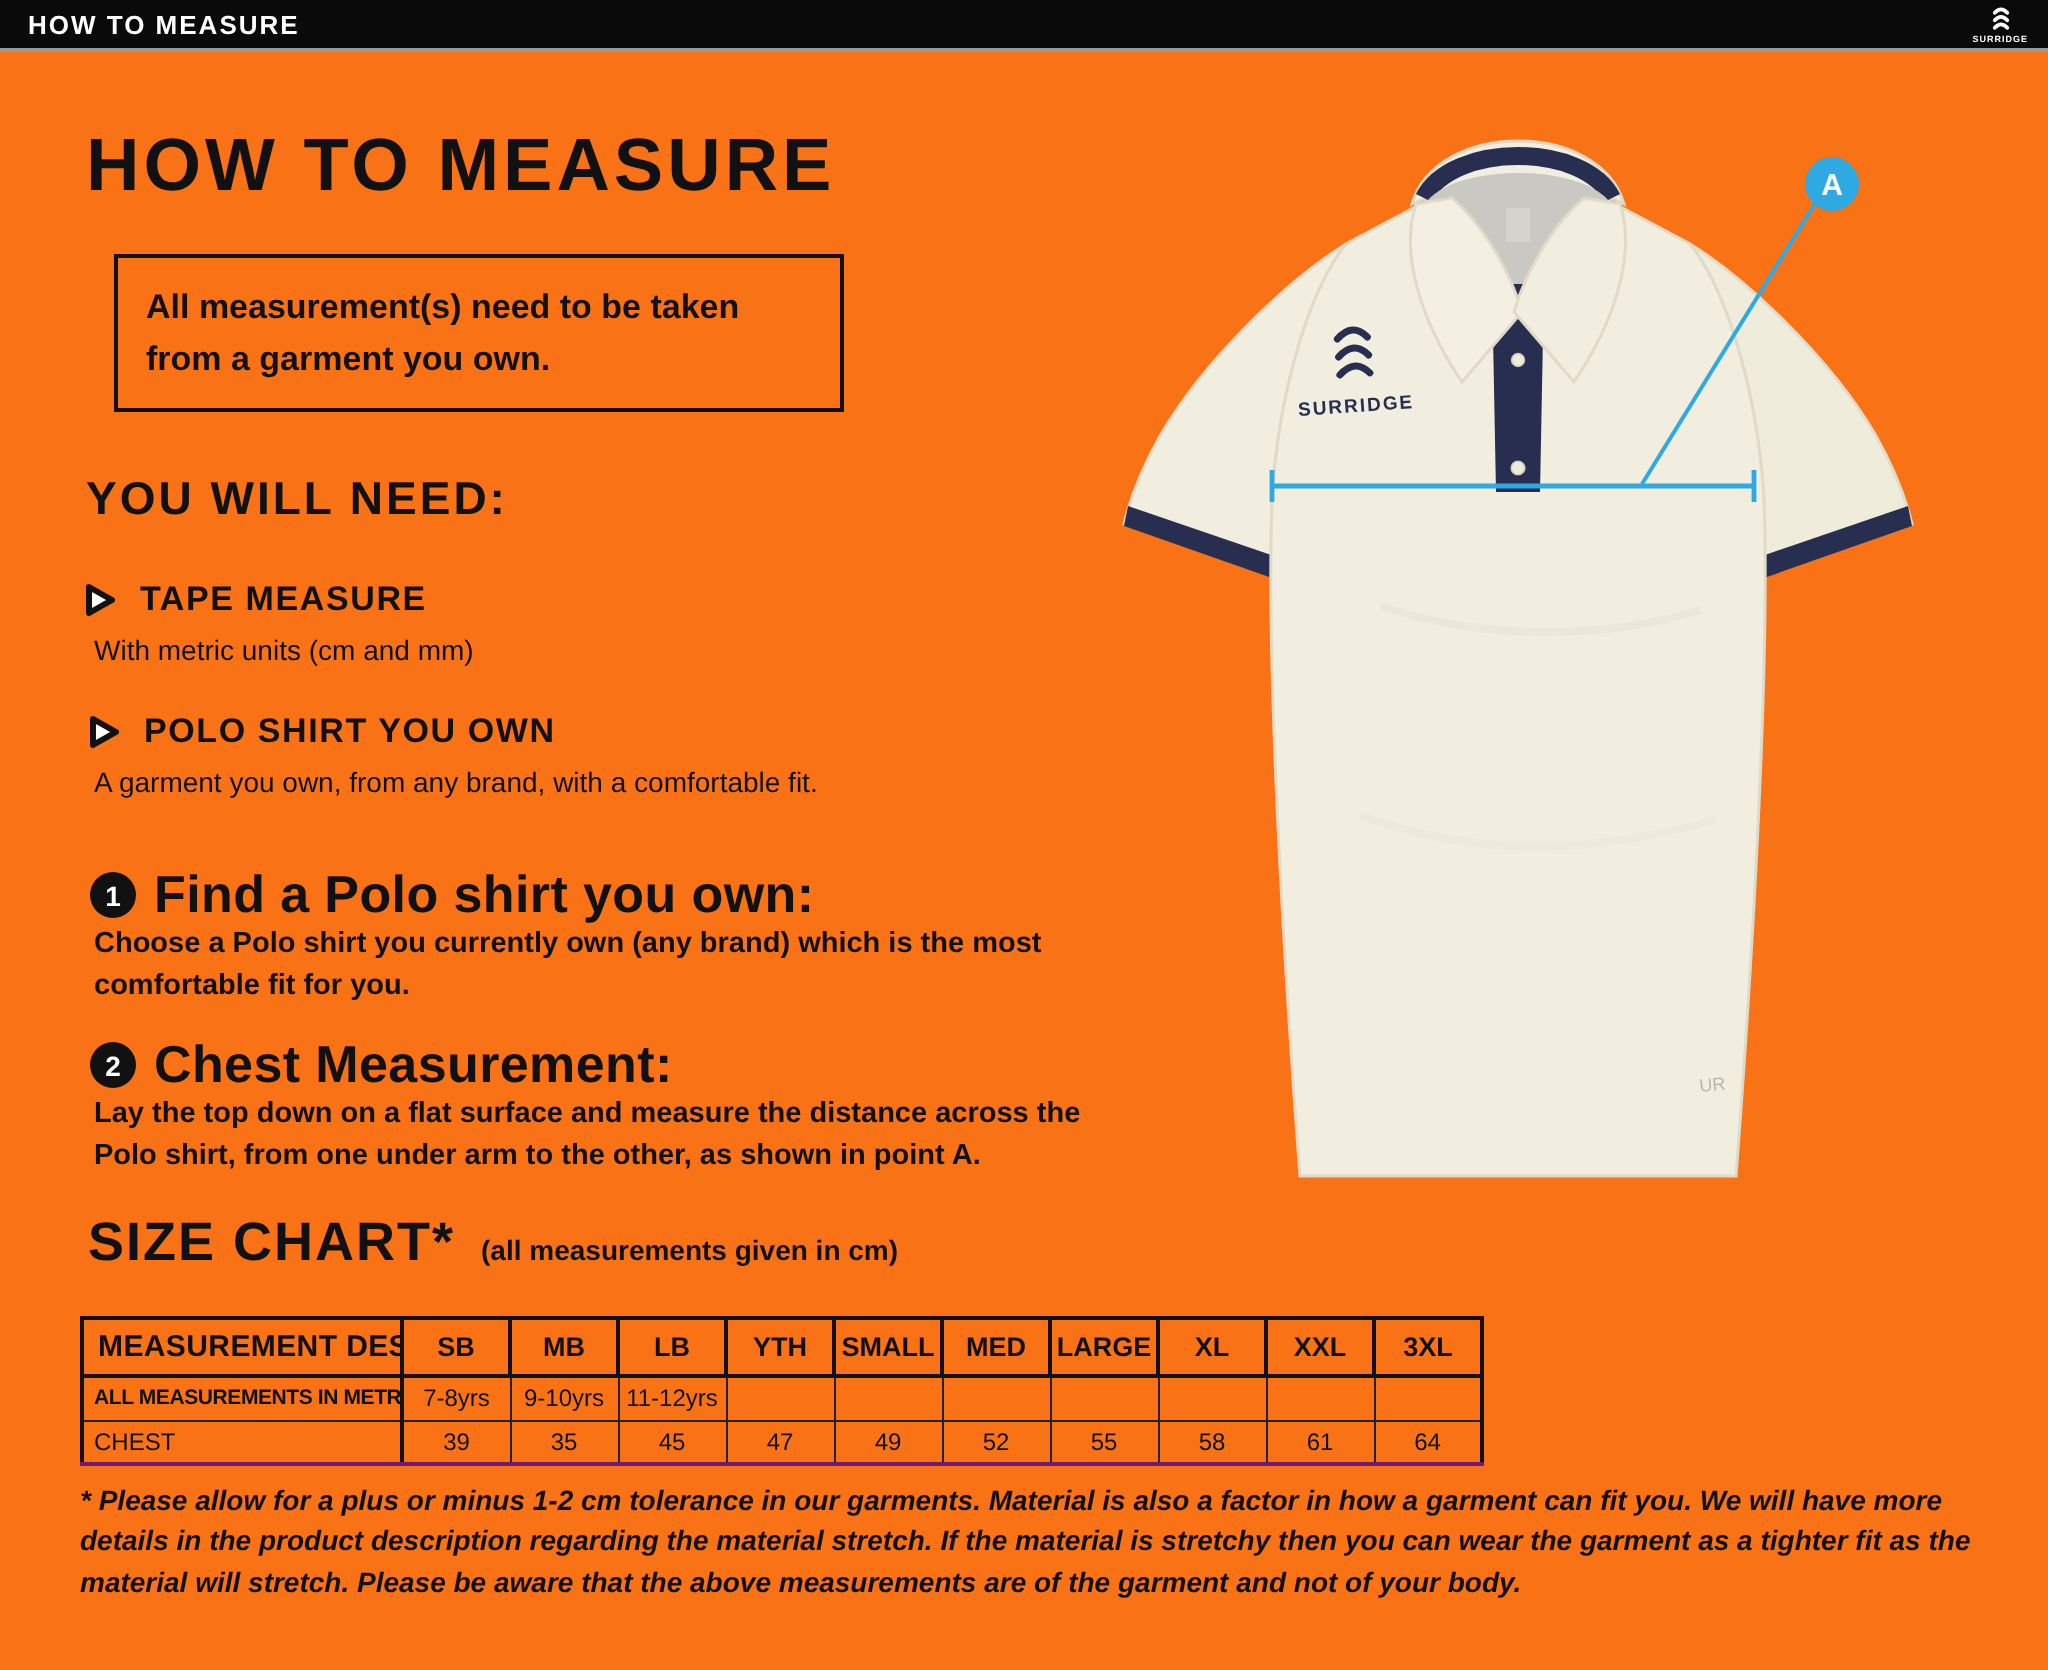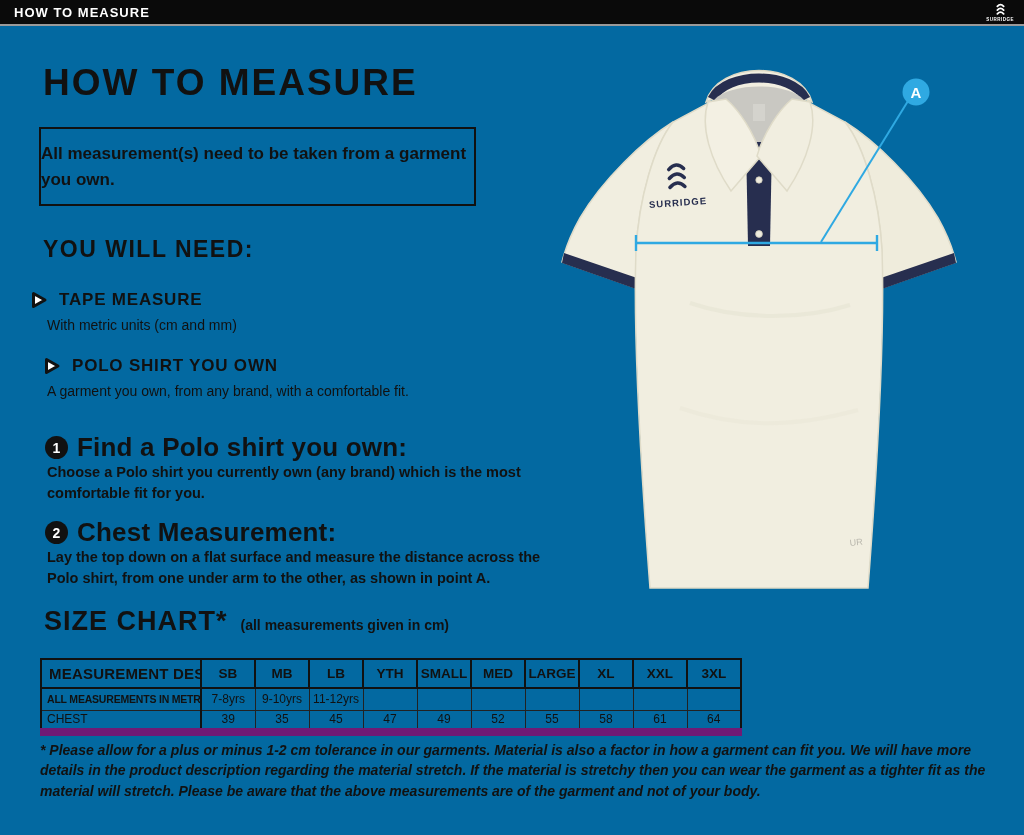--- a/index.html
+++ b/index.html
@@ -1,32 +1,32 @@
 <!DOCTYPE html>
 <html><head>
 <meta charset="utf-8">
 <style>
   * { margin:0; padding:0; box-sizing:border-box; }
   body { background:#fff; font-family:"Liberation Sans", sans-serif; }
-  .canvas { position:relative; width:1024px; height:835px; background:#0369a1; overflow:hidden; }
+  .canvas { position:relative; width:1024px; height:835px; background:#f97316; overflow:hidden; }
 
   
   .topbar { position:absolute; left:0; top:0; width:1024px; height:26px;
             background:#0a0a0a; border-bottom:2px solid #9a9a9a;
             display:flex; align-items:center; justify-content:space-between; padding:0 10px 0 14px; }
   .topbar-title { color:#fff; font-weight:bold; font-size:13px; letter-spacing:1px; }
   .topbar-logo { display:flex; flex-direction:column; align-items:center; line-height:1; }
   .topbar-logo svg { display:block; }
   .topbar-logo-text { color:#fff; font-size:4.5px; font-weight:bold; letter-spacing:.5px; margin-top:1px; }
 
   
   .h1 { position:absolute; left:43px; top:62px; font-size:37px; font-weight:800;
         letter-spacing:2px; color:#111; }
-  .note-box { position:absolute; left:39px; top:127px; width:437px;
-              border:2.5px solid #111; padding:12px 0; }
+  .note-box { position:absolute; left:57px; top:127px; width:365px;
+              border:2.5px solid #111; padding:12px 14px; }
   .note-box p { font-size:17px; font-weight:bold; color:#111; line-height:1.5; }
 
   .h2 { position:absolute; left:43px; top:236px; font-size:23px; font-weight:800;
         letter-spacing:1.5px; color:#111;text-align:center; }
 
   .need-item-title { position:absolute; display:flex; align-items:center; gap:11px; }
   .need-item-title .tri { flex:0 0 auto; display:block; }
   .need-item-title span { font-size:17px; font-weight:800; letter-spacing:.8px; color:#111; }
   .need-item-desc { position:absolute; font-size:14px; font-weight:normal; color:#111; }
 
@@ -46,21 +46,21 @@
   table.size { position:absolute; left:40px; top:658px; width:700px;
                border-collapse:collapse; table-layout:fixed; color:#111; }
   table.size th, table.size td { border:1.3px solid #222; text-align:center; vertical-align:middle;
                overflow:hidden; white-space:nowrap; }
   table.size th { border:2px solid #111; font-size:13.5px; font-weight:bold; height:29px; }
   table.size th.c1 { font-size:15px; text-align:left; padding-left:7px; letter-spacing:.2px; }
   table.size td { font-size:12px; height:22px; }
   table.size td.c1 { text-align:left; padding-left:5px; border-left:2px solid #111; }
   table.size td.lbl-bold { font-size:10.5px; font-weight:bold; letter-spacing:-.2px; }
   table.size .c1r { border-right:2px solid #111; }
-  table.size tr:last-child td { border-bottom:8px solid #701a75; }
+  table.size tr:last-child td { border-bottom:2px solid #701a75; }
   table.size td:last-child, table.size th:last-child { border-right:2px solid #111; }
 
   .footnote { position:absolute; left:40px; top:740px; width:968px; font-size:14px;
               font-weight:bold; font-style:italic; color:#111; line-height:1.45; }
 
   .shirt-wrap { position:absolute; left:540px; top:48px; width:420px; height:562px; }
 </style>
 </head>
 <body>
 
@@ -78,21 +78,21 @@
     </div>
   </div>
 
   <div class="h1">HOW TO MEASURE</div>
   <div class="note-box">
     <p>All measurement(s) need to be taken from a garment you own.</p>
   </div>
 
   <div class="h2">YOU WILL NEED:</div>
 
-  <div class="need-item-title" style="left:31px; top:290px;">
+  <div class="need-item-title" style="left:42px; top:290px;">
     <svg class="tri" width="17" height="18" viewBox="0 0 17 18">
       <path d="M2.5,2.5 L14,9 L2.5,15.5 Z" fill="#fff" stroke="#111" stroke-width="3" stroke-linejoin="round"></path>
     </svg>
     <span>TAPE MEASURE</span>
   </div>
   <div class="need-item-desc" style="left:47px; top:317px;">With metric units (cm and mm)</div>
 
   <div class="need-item-title" style="left:44px; top:356px;">
     <svg class="tri" width="17" height="18" viewBox="0 0 17 18">
       <path d="M2.5,2.5 L14,9 L2.5,15.5 Z" fill="#fff" stroke="#111" stroke-width="3" stroke-linejoin="round"></path>

